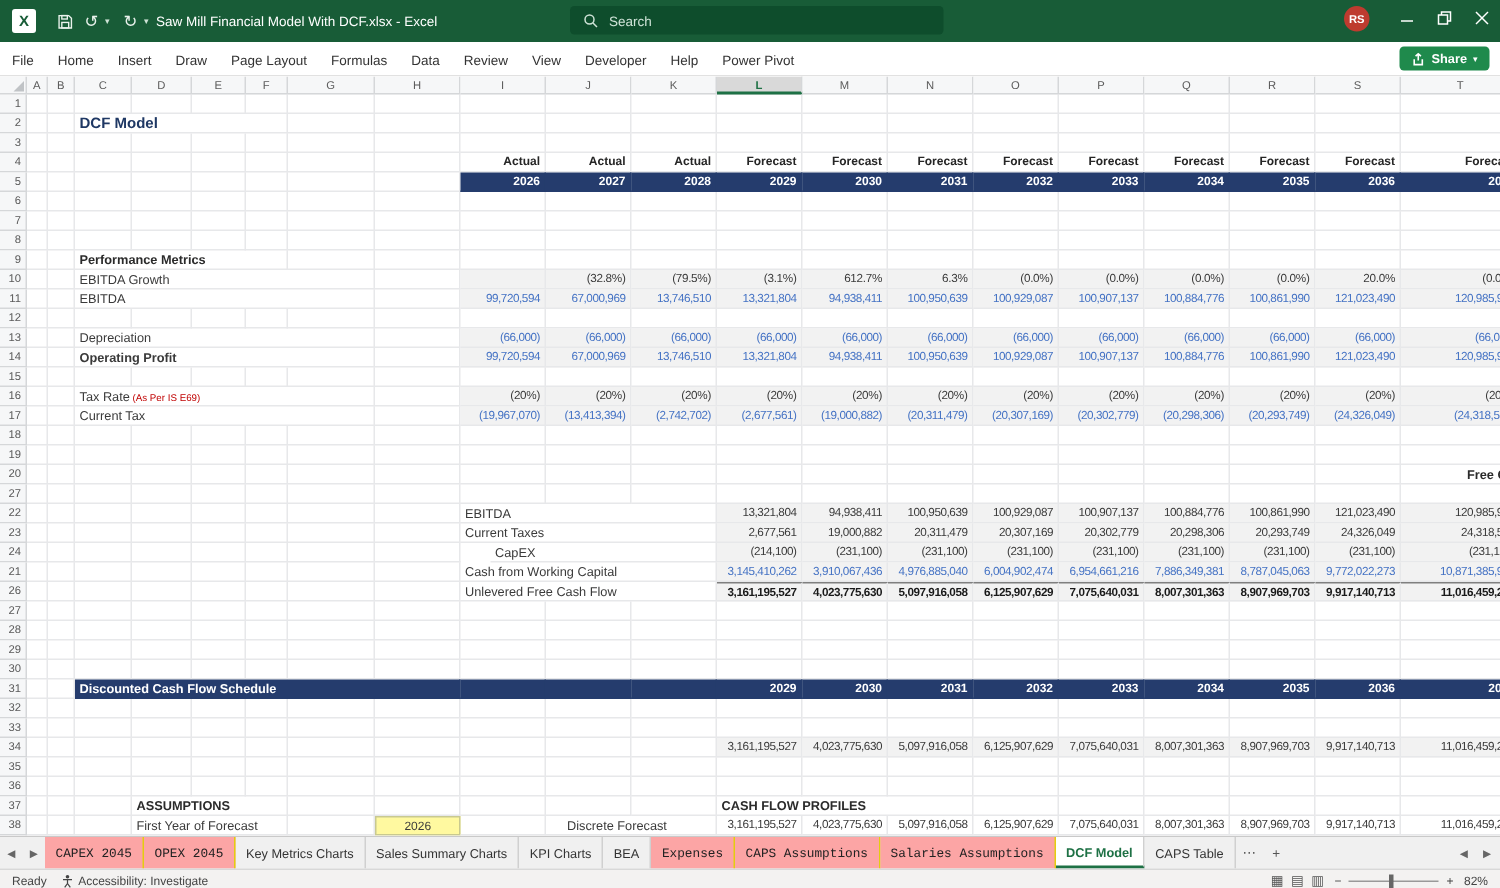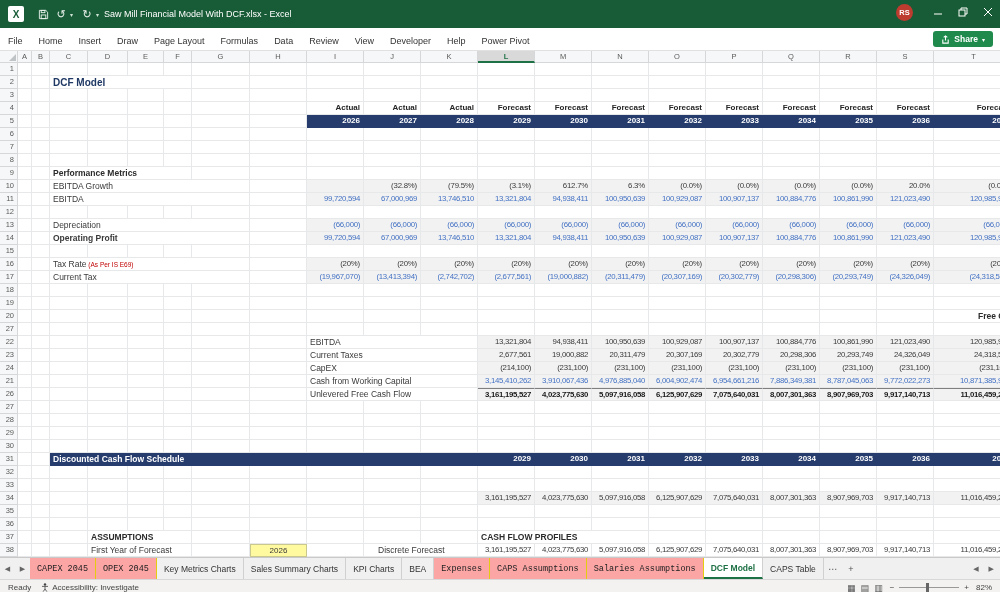--- a/index.html
+++ b/index.html
@@ -92,20 +92,27 @@
           <rect x="3.5" y="6.5" width="5" height="4" fill="none" stroke="#E9F2EC" stroke-width="1"></rect>
           <rect x="3.5" y="1.5" width="4" height="2.5" fill="none" stroke="#E9F2EC" stroke-width="1"></rect>
         </svg>
     </span>
     <span class="qbtn">↺</span>
       <span class="caret">▾</span>
     <span class="qbtn">↻</span>
     <span class="caret">▾</span>
   </div>
   <span class="win-title">Saw Mill Financial Model With DCF.xlsx - Excel</span>
+  <div class="searchbox">
+    <svg width="10" height="10" viewBox="0 0 10 10">
+        <circle cx="4" cy="4" r="3" fill="none" stroke="#CFE3D7" stroke-width="1"></circle>
+        <line x1="6.3" y1="6.3" x2="9" y2="9" stroke="#CFE3D7" stroke-width="1"></line>
+      </svg>
+    <span>Search</span>
+  </div>
   <div class="tb-right">
     <div class="avatar">RS</div>
     <span class="wbtn">
       <svg width="10" height="10" viewBox="0 0 10 10">
           <line x1="1" y1="7" x2="9" y2="7" stroke="#fff" stroke-width="1"></line>
         </svg>
     </span>
     <span class="wbtn">
       <svg width="10" height="10" viewBox="0 0 10 10">
           <rect x="1" y="3" width="6" height="6" fill="none" stroke="#fff" stroke-width="1"></rect>
@@ -607,21 +614,21 @@
       <div class="cell shade num">24,318,530</div>
       <div class="hdr rowhdr">24</div>
       <div class="cell"></div>
       <div class="cell"></div>
       <div class="cell"></div>
       <div class="cell"></div>
       <div class="cell"></div>
       <div class="cell"></div>
       <div class="cell"></div>
       <div class="cell"></div>
-      <div class="cell lbl" style="grid-column: span 3;">CapEX</div>
+      <div class="cell lbl" style="grid-column: span 3; margin-left: 20px;">CapEX</div>
       <div class="cell shade num">(214,100)</div>
       <div class="cell shade num">(231,100)</div>
       <div class="cell shade num">(231,100)</div>
       <div class="cell shade num">(231,100)</div>
       <div class="cell shade num">(231,100)</div>
       <div class="cell shade num">(231,100)</div>
       <div class="cell shade num">(231,100)</div>
       <div class="cell shade num">(231,100)</div>
       <div class="cell shade num">(231,100)</div>
       <div class="hdr rowhdr">21</div>

